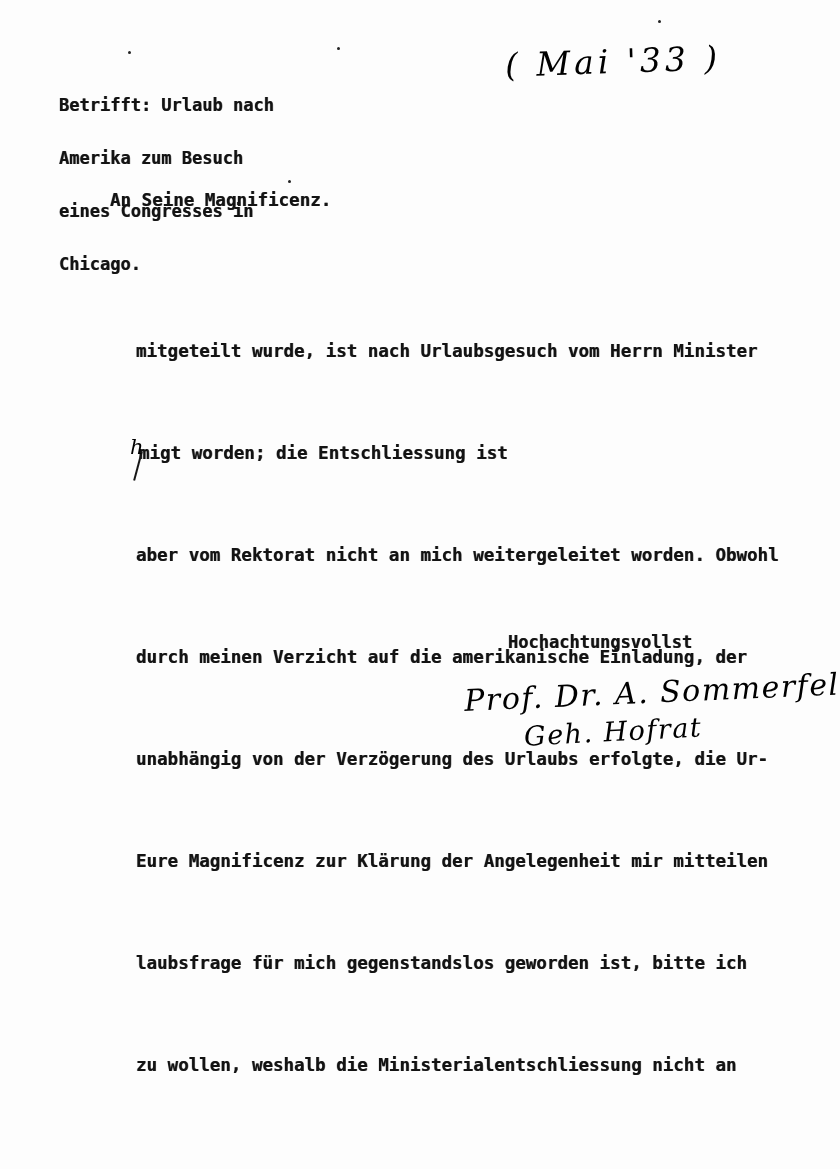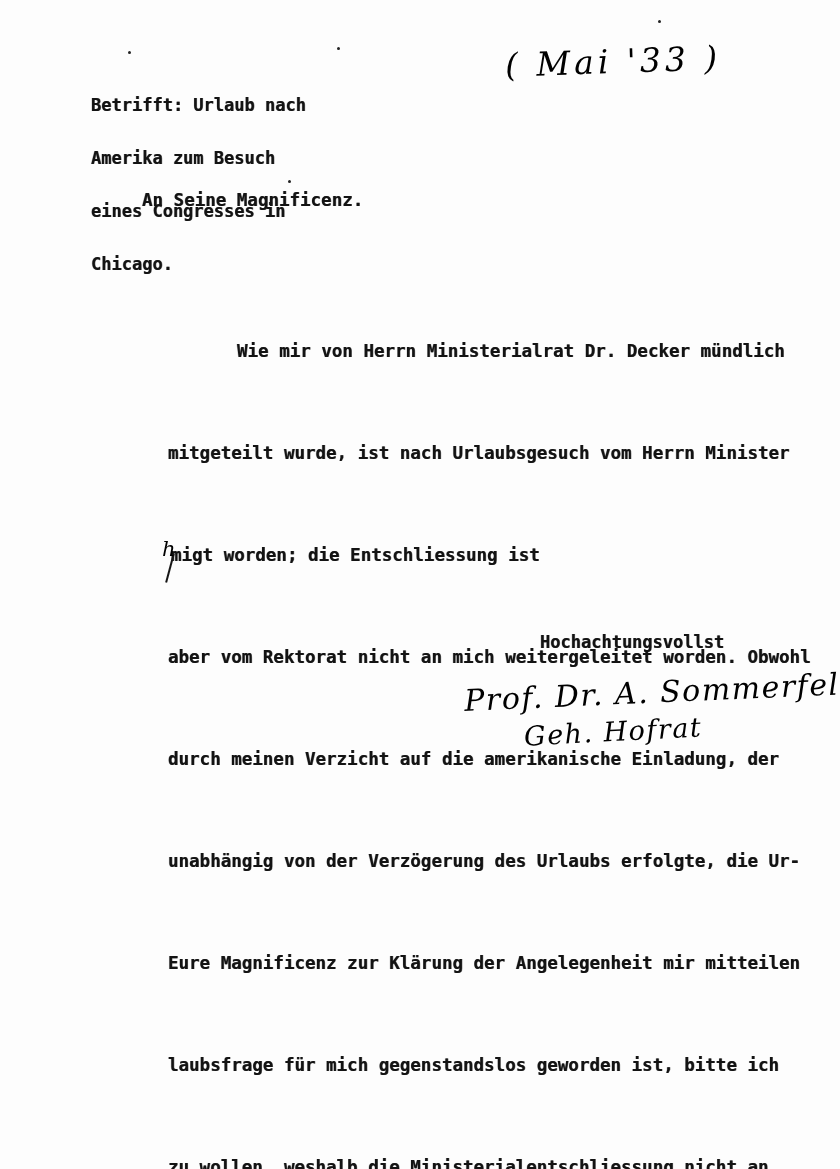--- a/index.html
+++ b/index.html
@@ -13,21 +13,20 @@
     font-family: "DejaVu Sans Mono", monospace;
   }
   
   .typed {
     position: absolute;
     color: #131313;
     font-family: "DejaVu Sans Mono", monospace;
     font-weight: 700;
     text-shadow: 0.5px 0.4px 0 rgba(19,19,19,0.55), -0.4px 0 0 rgba(19,19,19,0.28);
     white-space: pre;
-    margin-left: 32px;
   }
   .subject-block {
     left: 59px; top: 62px;
     font-size: 17px; line-height: 17.6px;
   }
   .salutation {
     left: 110px; top: 188px;
     font-size: 17.5px; line-height: 24px;
   }
   .body-block {
@@ -113,21 +112,20 @@
   <div class="typed subject-block">
     <div class="subject-line">Betrifft: Urlaub nach</div>
     <div class="subject-line">Amerika zum Besuch</div>
     <div class="subject-line">eines Congresses in</div>
     <div class="subject-line">Chicago.</div>
   </div>
 
   <div class="typed salutation">An Seine Magnificenz.</div>
 
   <div class="typed body-block">
-    <div class="body-line indent">Wie mir von Herrn Ministerialrat Dr. Decker mündlich</div>
     <div class="body-line">mitgeteilt wurde, ist nach Urlaubsgesuch vom Herrn Minister</div>
     <div class="body-line"><span class="hand-insert"><span class="hand-insert-h">h</span></span><span>migt worden; die Entschliessung ist</span></div>
     <div class="body-line">aber vom Rektorat nicht an mich weitergeleitet worden. Obwohl</div>
     <div class="body-line">durch meinen Verzicht auf die amerikanische Einladung, der</div>
     <div class="body-line">unabhängig von der Verzögerung des Urlaubs erfolgte, die Ur-</div>
     <div class="body-line">Eure Magnificenz zur Klärung der Angelegenheit mir mitteilen</div>
     <div class="body-line">laubsfrage für mich gegenstandslos geworden ist, bitte ich</div>
     <div class="body-line">zu wollen, weshalb die Ministerialentschliessung nicht an</div>
     
   </div>

